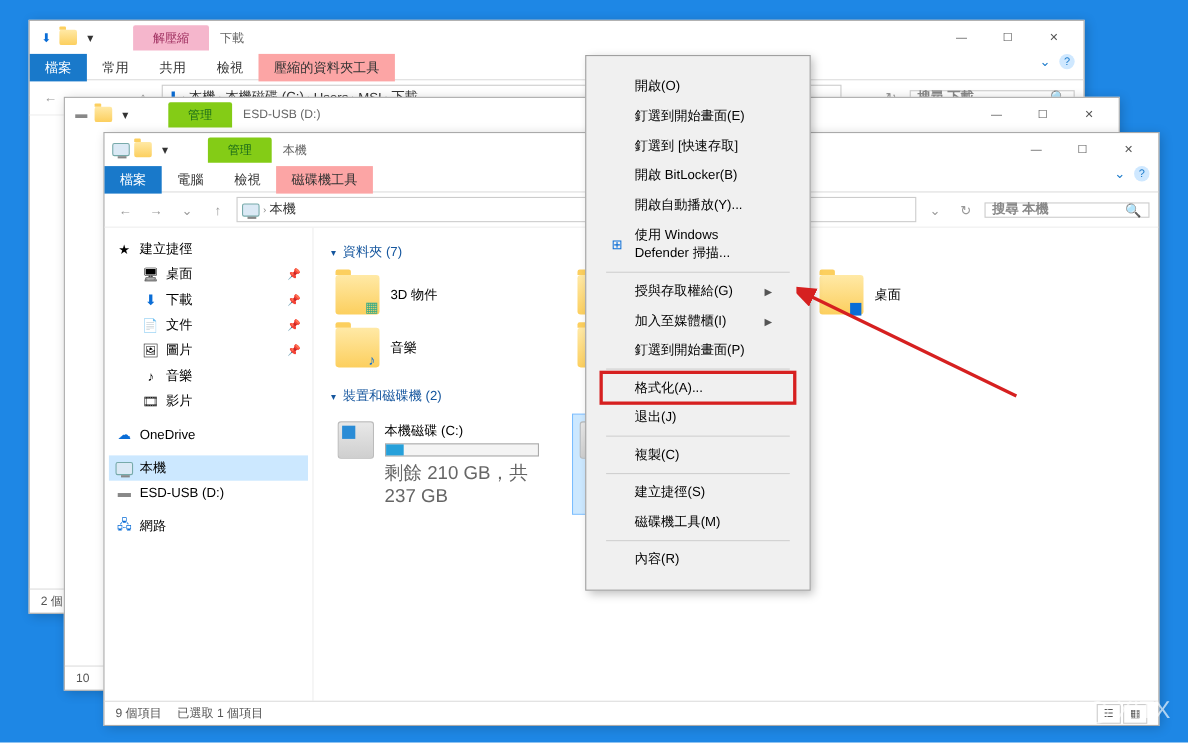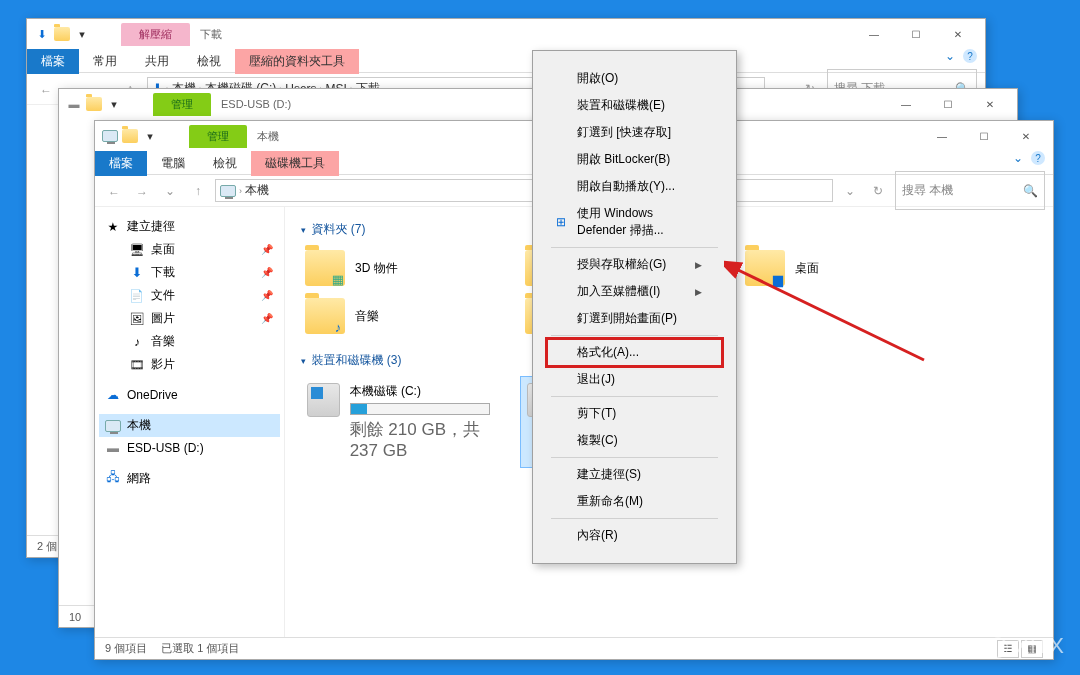--- a/index.html
+++ b/index.html
@@ -26,21 +26,21 @@
 .ribbon-tab { padding: 4px 14px; color: #333; }
 .ribbon-tab.file { background: #1979ca; color: #fff; }
 .ribbon-tab.active { background: #fca5a5; }
 .ribbon .help { margin-left: auto; display: flex; align-items: center; gap: 8px; padding: 0 8px; color: #1979ca; }
 
 .addrbar { height: 32px; display: flex; align-items: center; padding: 0 8px; gap: 6px; font-size: 12px; color: #555; border-bottom: 1px solid #eee; }
 .addrbar .navbtn { width: 22px; height: 22px; display: flex; align-items: center; justify-content: center; color: #999; }
 .crumb-box { flex: 1; border: 1px solid #ccc; height: 23px; display: flex; align-items: center; padding: 0 4px; gap: 3px; }
 .crumb { color: #333; }
 .crumb-sep { color: #888; font-size: 9px; }
-.search-box { width: 150px; border: 1px solid #ccc; height: 39px; display: flex; align-items: center; padding: 0 6px; gap: 4px; color: #888; }
+.search-box { width: 150px; border: 1px solid #ccc; height: 14px; display: flex; align-items: center; padding: 0 6px; gap: 4px; color: #888; font-weight: bold; }
 
 .body-area { display: flex; height: calc(100% - 30px - 24px - 32px - 22px); }
 .sidebar { width: 190px; border-right: 1px solid #eee; padding: 8px 4px; font-size: 12px; overflow: hidden; }
 .side-item { display: flex; align-items: center; gap: 6px; padding: 3px 6px; }
 .side-item.indent { padding-left: 30px; }
 .side-item.selected { background: #cce8ff; }
 .side-ico { width: 16px; height: 16px; display: flex; align-items: center; justify-content: center; font-size: 12px; }
 .pin { color: #666; font-size: 10px; margin-left: auto; }
 
 .content { flex: 1; padding: 8px 16px; font-size: 12px; position: relative; }
@@ -301,21 +301,21 @@
           </div>
         <div class="fitem">
             <div class="big-folder">
               <span class="overlay" style="color:#0a6dd6">🎞</span>
             </div>
             <span>影片</span>
           </div>
       </div>
       <div class="group-head" style="margin-top:14px">
           <span class="chev">▾</span>
-          <span>裝置和磁碟機 (3)</span>
+          <span>裝置和磁碟機 (2)</span>
         </div>
       <div class="folders-grid">
         <div class="drive-item">
           <div class="drive-ico">
               <span style="position:absolute;left:3px;top:3px;width:12px;height:12px;background:#2a8cd6"></span>
             </div>
           <div class="drive-info">
             <span>本機磁碟 (C:)</span>
             <div class="bar">
                 <div class="bar-fill low"></div>
@@ -344,21 +344,21 @@
       <div class="viewbtn">▦</div>
     </div>
   </div>
 </div>
 
 <div class="ctxmenu">
   <div class="ctx-item">
       <span>開啟(O)</span>
     </div>
   <div class="ctx-item">
-      <span>裝置和磁碟機(E)</span>
+      <span>釘選到開始畫面(E)</span>
     </div>
   <div class="ctx-item">
       <span>釘選到 [快速存取]</span>
     </div>
   <div class="ctx-item">
       <span>開啟 BitLocker(B)</span>
     </div>
   <div class="ctx-item">
       <span>開啟自動播放(Y)...</span>
     </div>
@@ -380,31 +380,28 @@
     </div>
   <div class="ctx-sep"></div>
   <div class="ctx-item highlight">
       <span>格式化(A)...</span>
     </div>
   <div class="ctx-item">
       <span>退出(J)</span>
     </div>
   <div class="ctx-sep"></div>
   <div class="ctx-item">
-      <span>剪下(T)</span>
-    </div>
-  <div class="ctx-item">
       <span>複製(C)</span>
     </div>
   <div class="ctx-sep"></div>
   <div class="ctx-item">
       <span>建立捷徑(S)</span>
     </div>
   <div class="ctx-item">
-      <span>重新命名(M)</span>
+      <span>磁碟機工具(M)</span>
     </div>
   <div class="ctx-sep"></div>
   <div class="ctx-item">
       <span>內容(R)</span>
     </div>
 </div>
 
 <svg class="arrow-svg" style="left:724px;top:260px" width="210" height="110">
   <defs>
       <marker id="ah" markerWidth="10" markerHeight="10" refX="2" refY="3" orient="auto">

